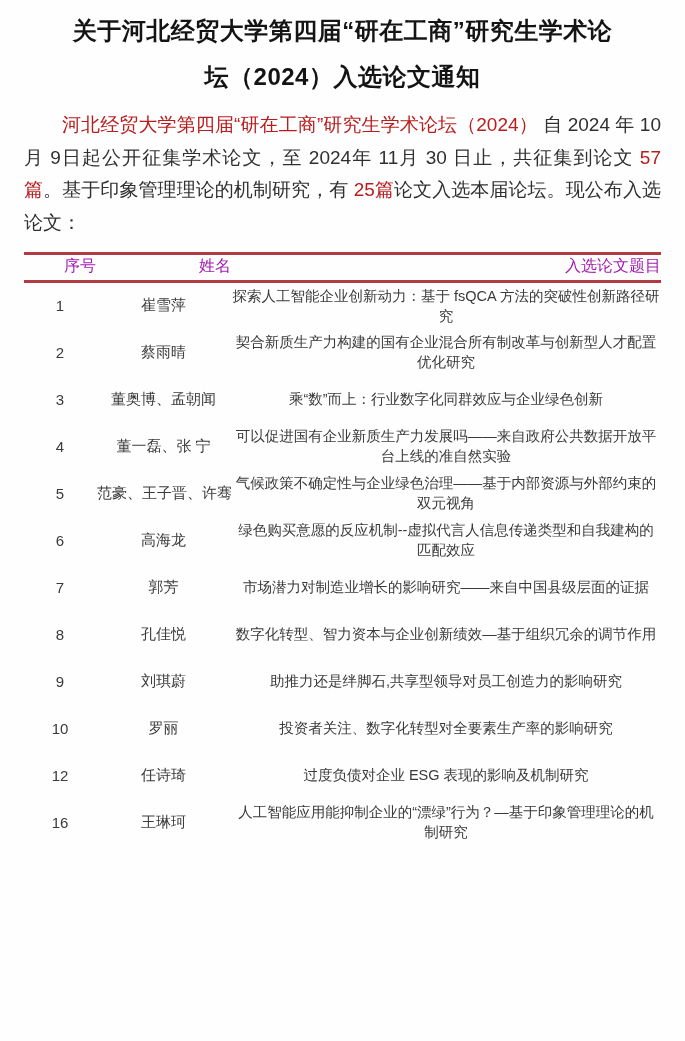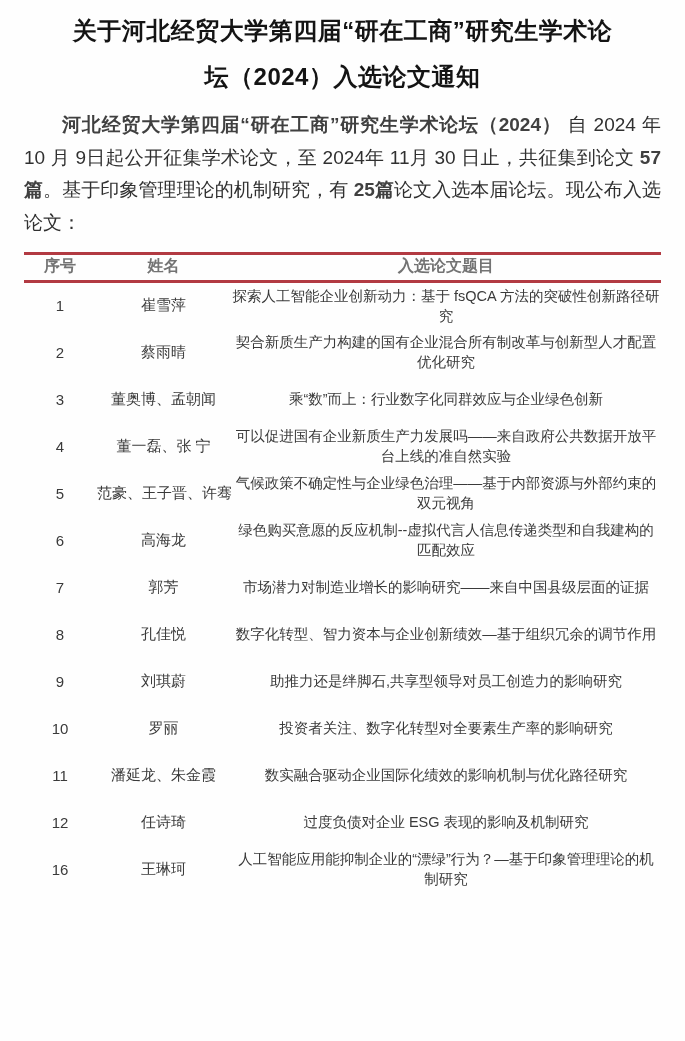--- a/index.html
+++ b/index.html
@@ -31,39 +31,39 @@
     letter-spacing: 0.5px;
   }
   .intro {
     margin-top: 9px;
     font-size: 19px;
     line-height: 32.5px;
     color: #303030;
     text-align: justify;
     text-indent: 2em;
   }
-  .intro .b { font-weight: bold; color: #404040; }
+  .intro .b { font-weight: normal; color: #b91c1c; }
   table.papers {
     margin-top: 13px;
     width: 637px;
     border-collapse: collapse;
     table-layout: fixed;
     border-top: 3.5px solid var(--accent);
   }
   table.papers col.c1 { width: 72px; }
   table.papers col.c2 { width: 135px; }
   table.papers thead tr {
     height: 25px;
     border-bottom: 3px solid var(--accent);
   }
   table.papers th {
     font-size: 16px;
-    font-weight: bold;
-    color: #737373;
-    text-align: center;
+    font-weight: normal;
+    color: #a21caf;
+    text-align: right;
     vertical-align: middle;
     padding: 1px 0 3px 0;
   }
   table.papers tbody tr { height: 47px; }
   table.papers td {
     text-align: center;
     vertical-align: middle;
     color: #3a3a3a;
     padding: 2px 1px;
   }
@@ -150,25 +150,20 @@
     <td class="c-name">刘琪蔚</td>
     <td class="c-title">助推力还是绊脚石,共享型领导对员工创造力的影响研究</td>
   </tr>
 
   <tr>
     <td class="c-no">10</td>
     <td class="c-name">罗丽</td>
     <td class="c-title">投资者关注、数字化转型对全要素生产率的影响研究</td>
   </tr>
 
-  <tr>
-    <td class="c-no">11</td>
-    <td class="c-name">潘延龙、朱金霞</td>
-    <td class="c-title">数实融合驱动企业国际化绩效的影响机制与优化路径研究</td>
-  </tr>
 
   <tr>
     <td class="c-no">12</td>
     <td class="c-name">任诗琦</td>
     <td class="c-title">过度负债对企业 ESG 表现的影响及机制研究</td>
   </tr>
 
 
 
 

